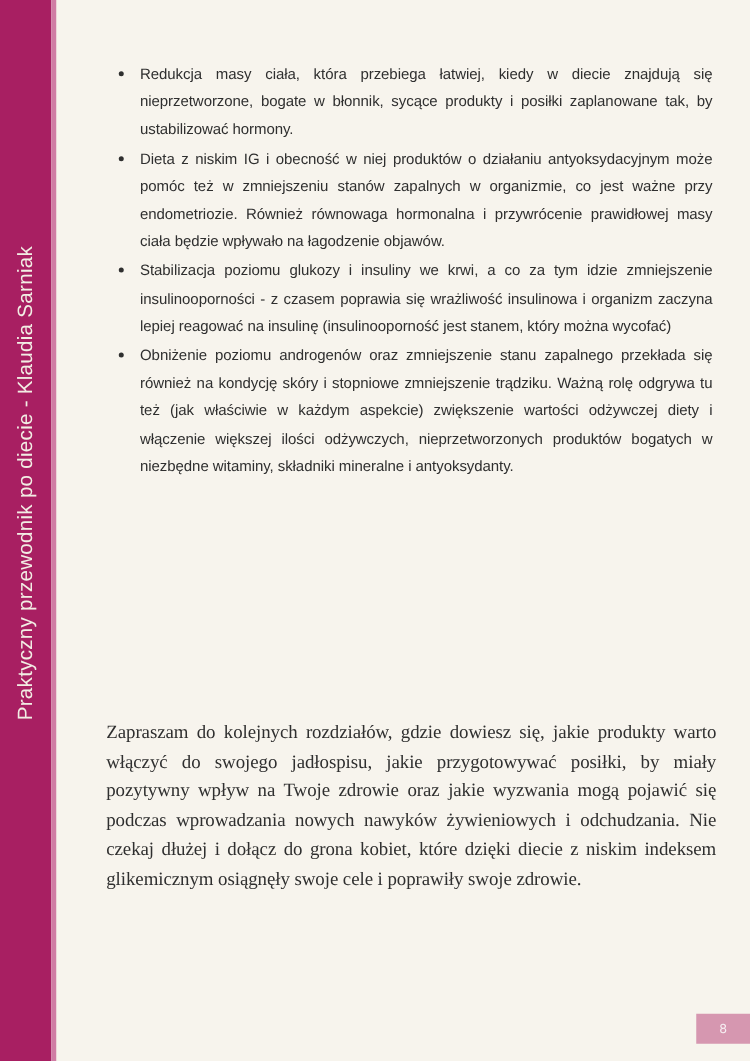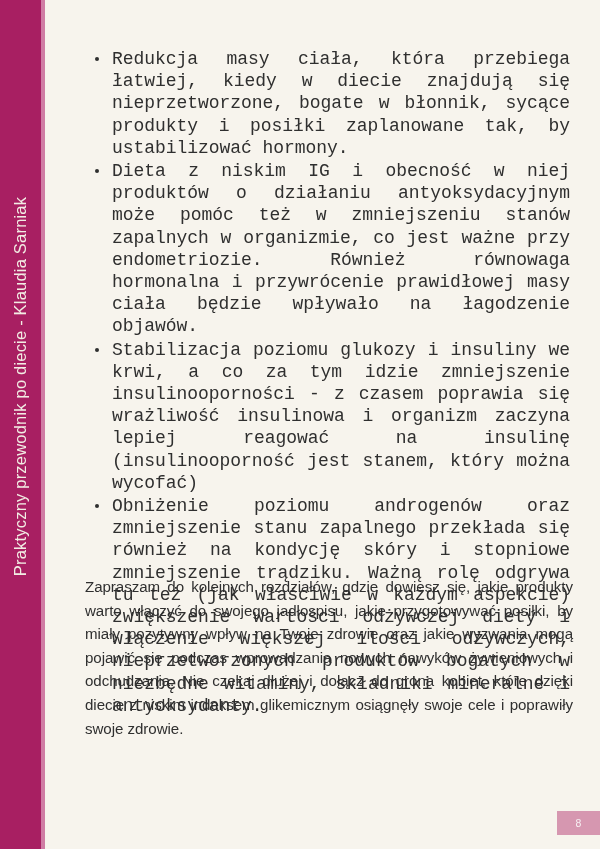--- a/index.html
+++ b/index.html
@@ -76,25 +76,25 @@
     width: 480px;
     margin: 0;
     padding: 0;
     list-style: none;
   }
   .bullet-item {
     position: relative;
     padding-left: 22px;
     margin-bottom: 1px;
     color: #2f2f2f;
-    font-size: 18px;
+    font-size: 12px;
     line-height: 22.2px;
     text-align: justify;
     text-justify: inter-word;
-    font-family: Liberation Mono, monospace;
+    font-family: Liberation Sans, sans-serif;
     letter-spacing: -0.05px;
   }
   .bullet-item .dot {
     position: absolute;
     left: 5px;
     top: 9px;
     width: 4px;
     height: 4px;
     border-radius: 50%;
     background: #2f2f2f;
@@ -107,21 +107,21 @@
     position: absolute;
     left: 40px;
     top: 575px;
     width: 488px;
     color: #2f2f2f;
     font-size: 15.1px;
     line-height: 23.6px;
     text-align: justify;
     text-justify: inter-word;
     margin: 0;
-    font-family: Liberation Sans, sans-serif;
+    font-family: Liberation Serif, serif;
     letter-spacing: -0.05px;
   }
 
   
   .page-badge {
     position: absolute;
     left: 557px;
     top: 811px;
     width: 43px;
     height: 24px;

